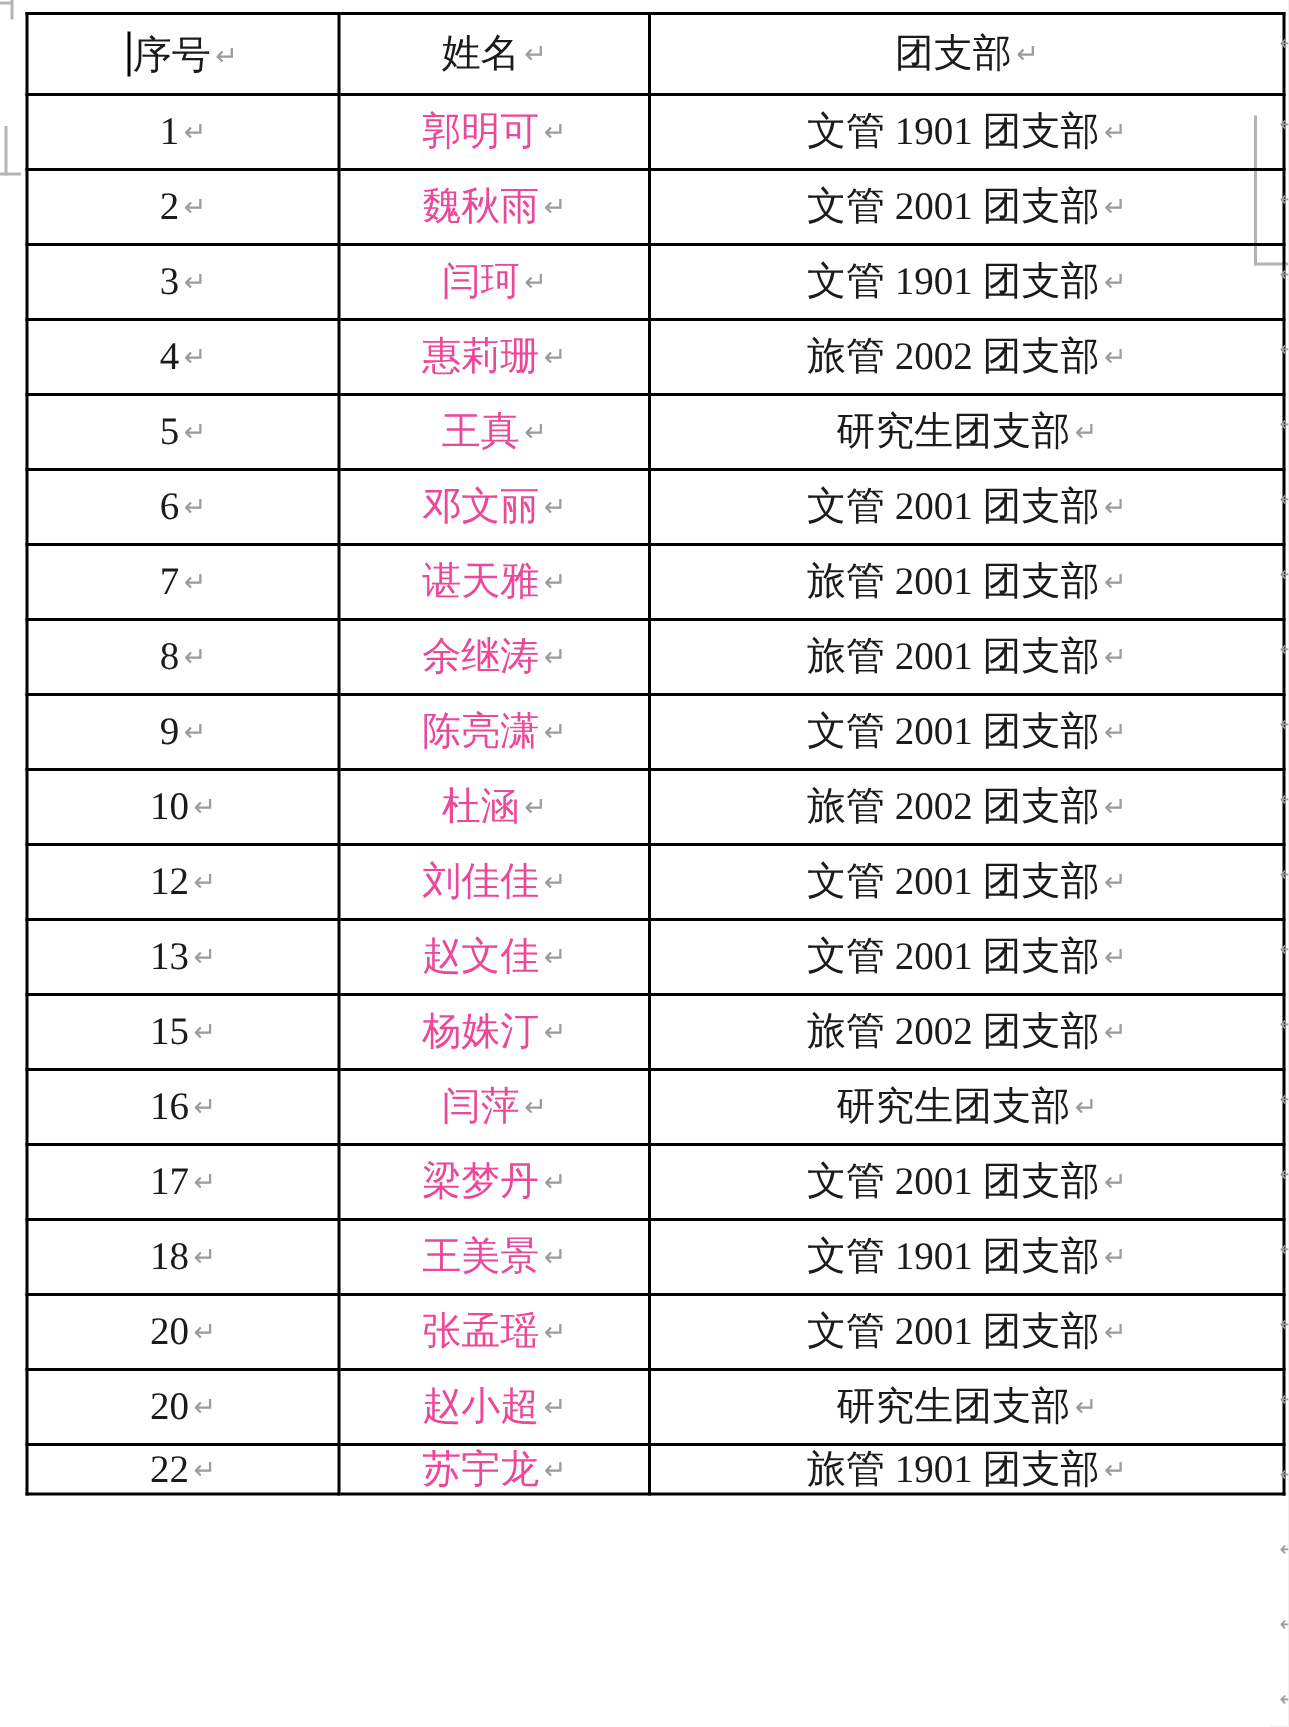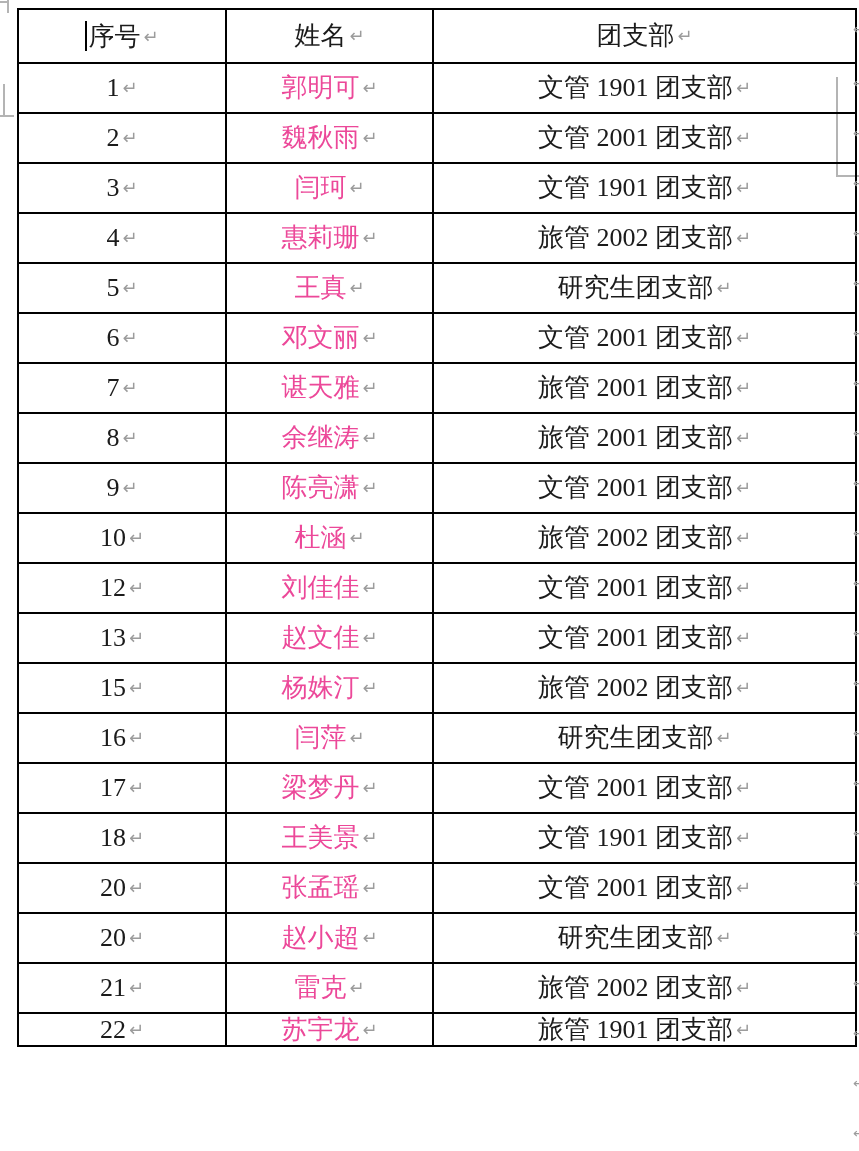--- a/index.html
+++ b/index.html
@@ -159,25 +159,20 @@
         </tr>
         <tr>
           <td><span>20</span><span class="pmark">↵</span></td>
           <td><span class="np link">张孟瑶</span><span class="pmark">↵</span></td>
           <td><span>文管 2001 团支部</span><span class="pmark">↵</span></td>
         </tr>
         <tr>
           <td><span>20</span><span class="pmark">↵</span></td>
           <td><span class="np plain">赵小超</span><span class="pmark">↵</span></td>
           <td><span>研究生团支部</span><span class="pmark">↵</span></td>
-        </tr>
-        <tr>
-          <td><span>21</span><span class="pmark">↵</span></td>
-          <td><span class="np plain">雷克</span><span class="pmark">↵</span></td>
-          <td><span>旅管 2002 团支部</span><span class="pmark">↵</span></td>
         </tr>
         <tr>
           <td><span>22</span><span class="pmark">↵</span></td>
           <td><span class="np link">苏宇龙</span><span class="pmark">↵</span></td>
           <td><span>旅管 1901 团支部</span><span class="pmark">↵</span></td>
         </tr>
       </tbody>
   </table>
 
 <div class="rowmark" style="top: 22px;">↵</div>

